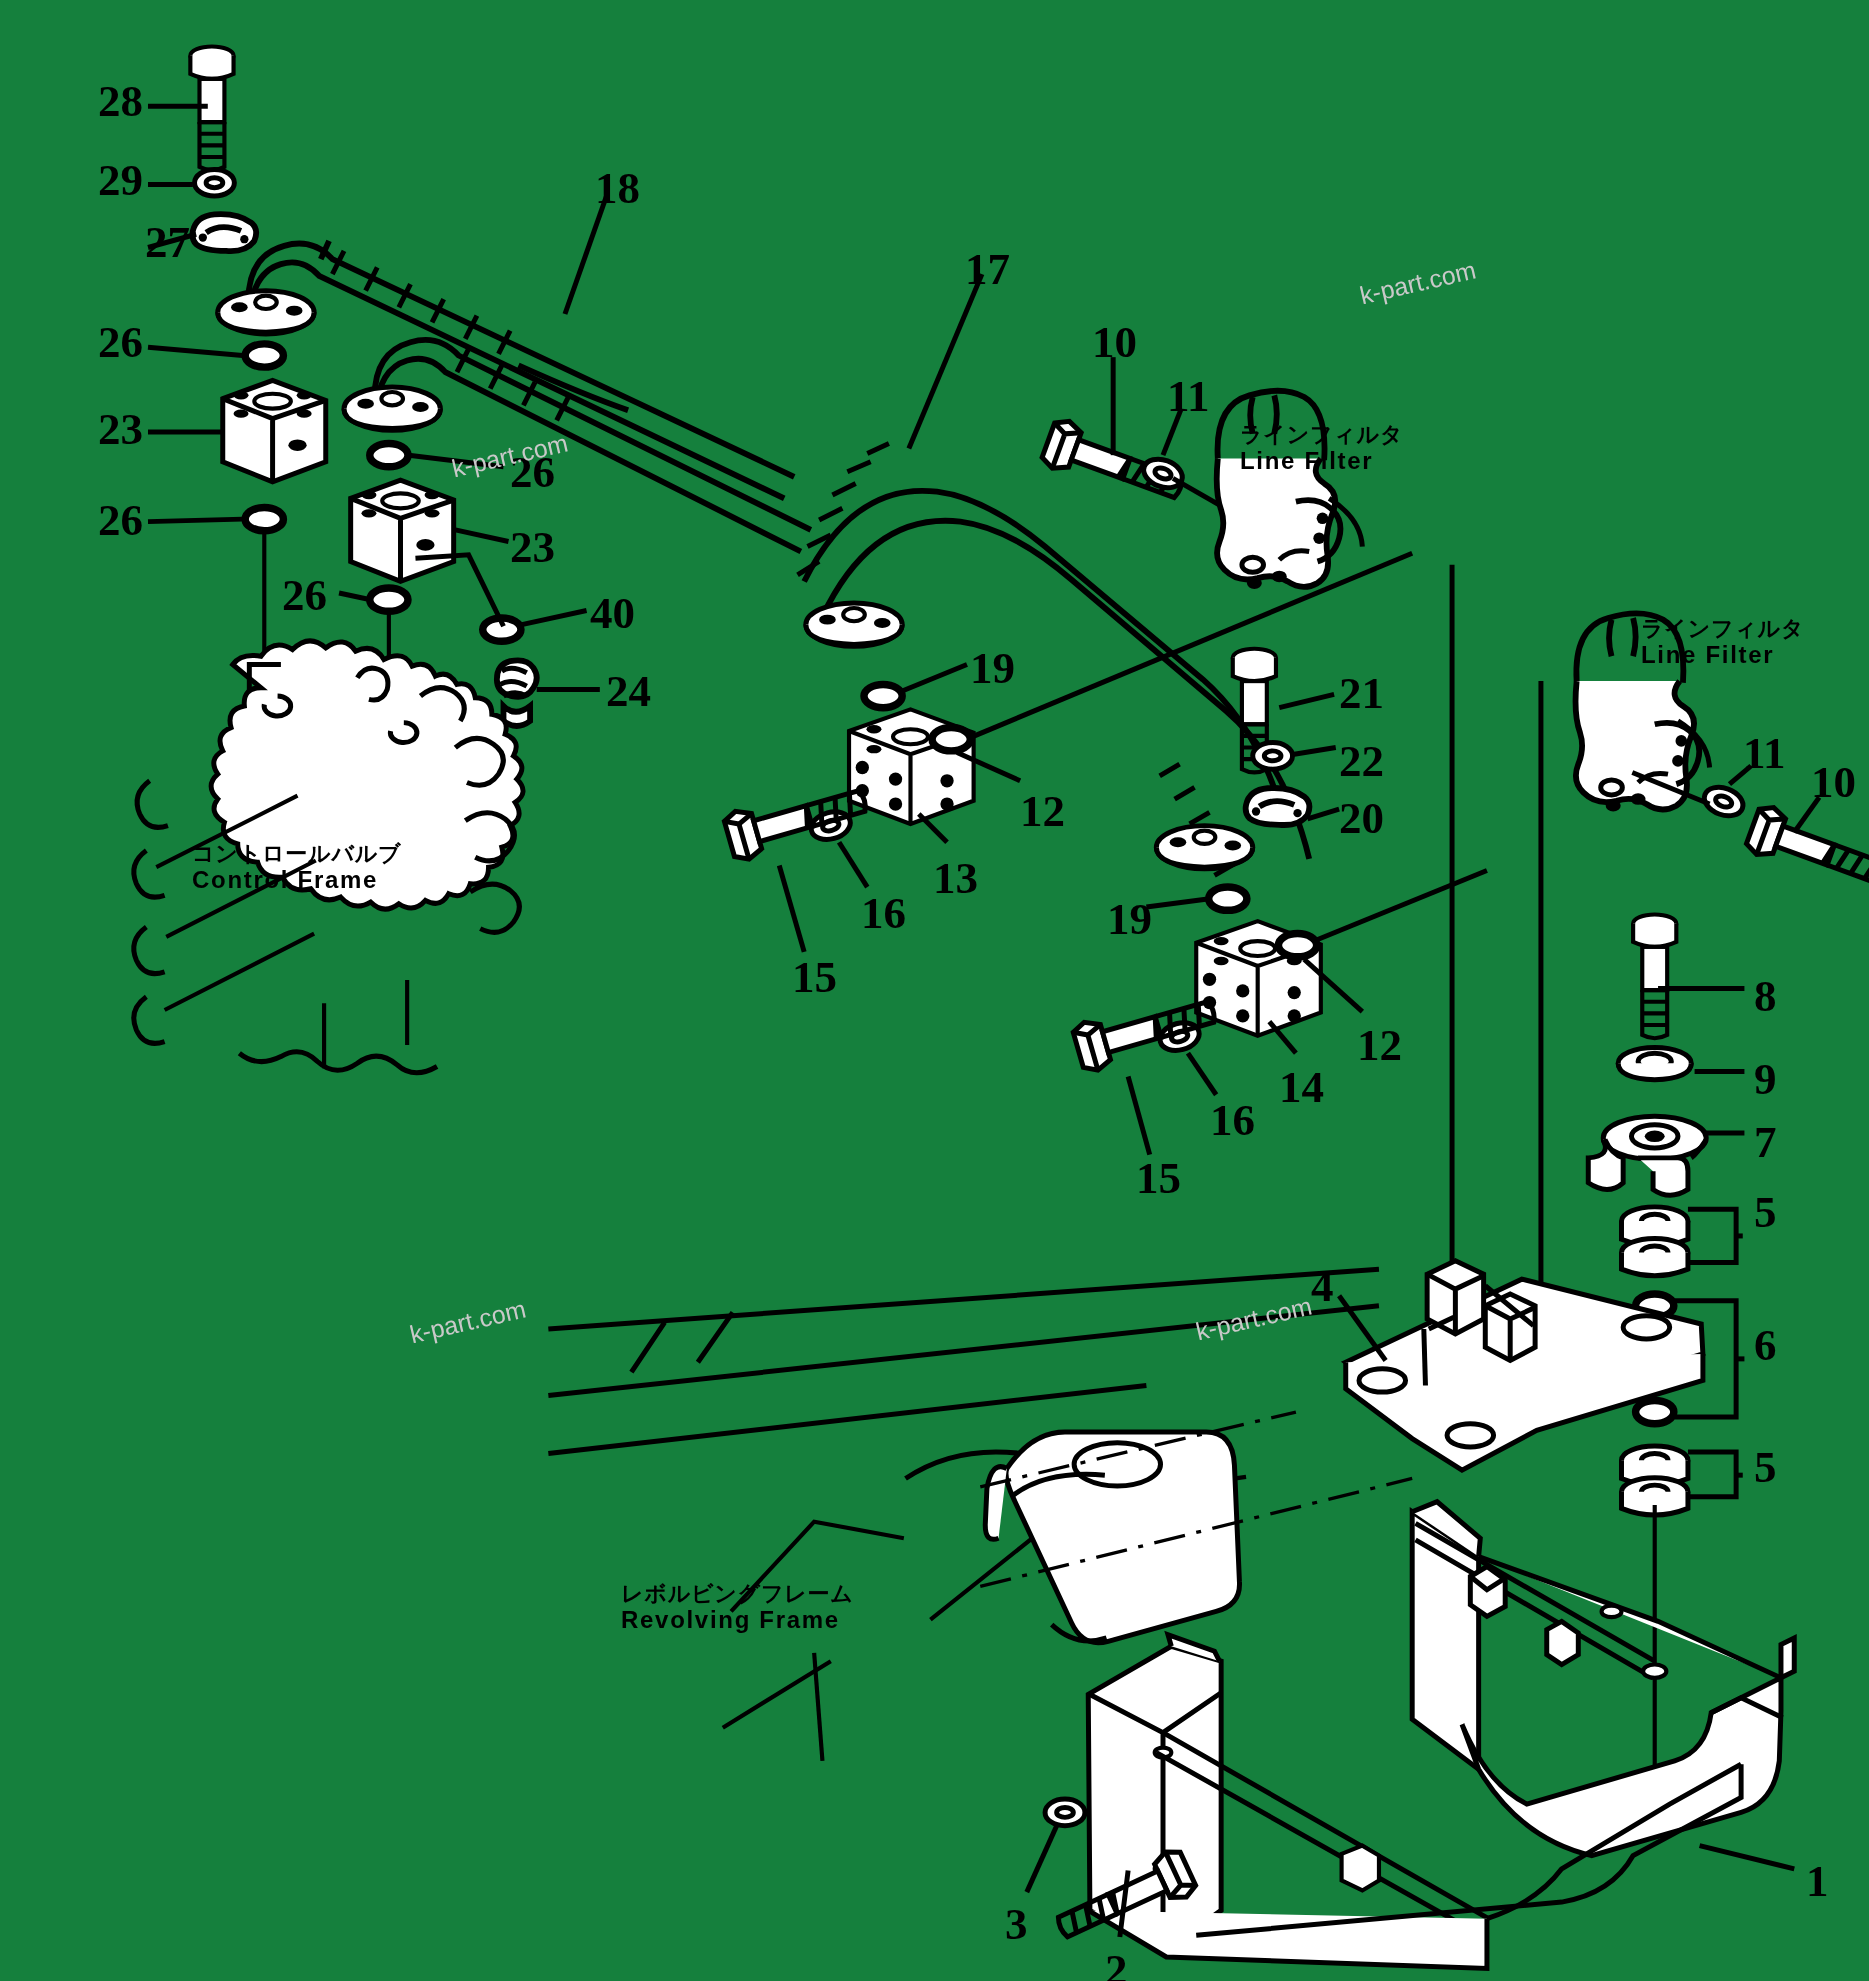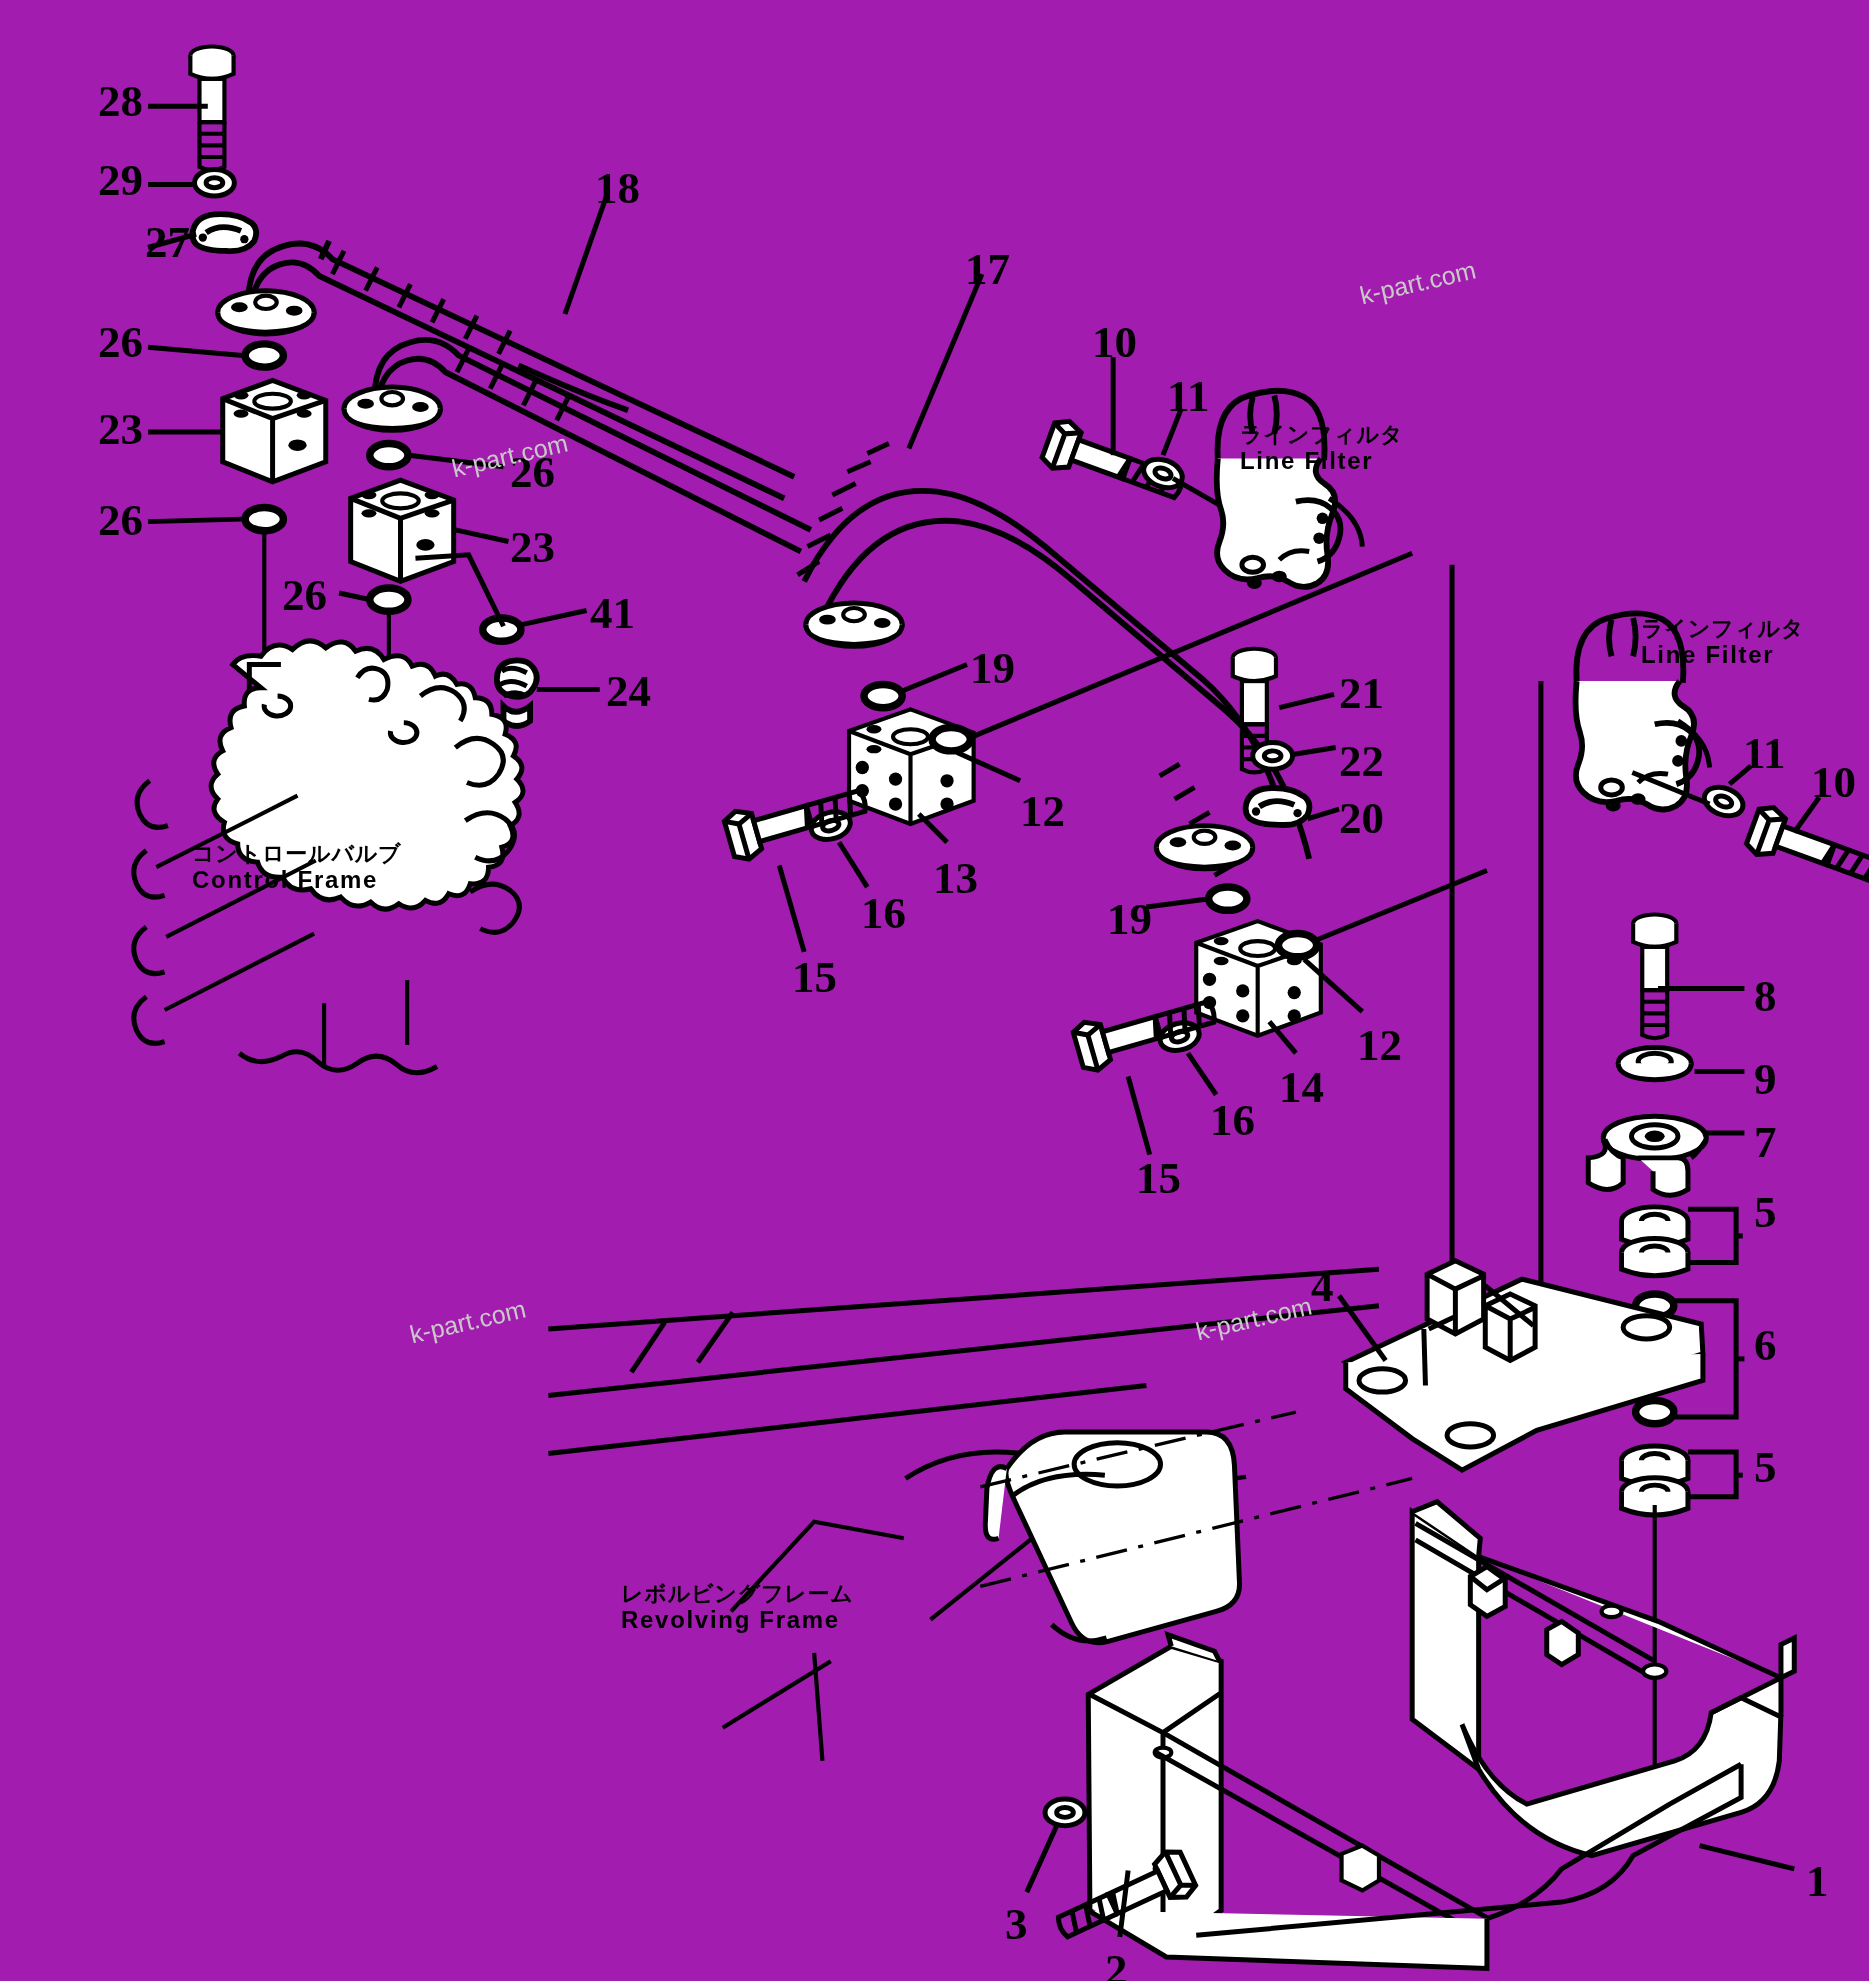--- a/index.html
+++ b/index.html
@@ -1,17 +1,17 @@
 <!DOCTYPE html>
 <html style="font-size:13.3px"><head>
 <meta charset="utf-8">
 <style>
   html,body{margin:0;padding:0;background:#fff;}
   body{font-family:"Liberation Sans",sans-serif;}
-  #sheet{position:relative;width:1870px;height:1981px;background:#a21caf;overflow:hidden;}
+  #sheet{position:relative;width:1870px;height:1981px;background:#15803d;overflow:hidden;}
   #sheet svg{position:absolute;left:0;top:0;}
   .callout{position:absolute;font-family:"Liberation Serif",serif;font-size:45px;font-weight:700;color:#000;white-space:nowrap;line-height:1;}
   .cap{position:absolute;white-space:nowrap;color:#000;line-height:1.15;}
   .cap .jp{font-family:"DejaVu Sans",sans-serif;font-size:22px;font-weight:700;letter-spacing:0.8px;display:block;}
   .cap .en{font-family:"Liberation Sans",sans-serif;font-size:24px;font-weight:700;letter-spacing:1.7px;display:block;}
   .wm{position:absolute;font-family:"Liberation Sans",sans-serif;font-size:25px;color:#c9c9c9;white-space:nowrap;transform:rotate(-13deg);transform-origin:left top;}
 </style>
 </head>
 <body>
 
@@ -434,21 +434,21 @@
 
   <div class="callout" style="left:98px;top:79px;">28</div>
   <div class="callout" style="left:98px;top:158px;">29</div>
   <div class="callout" style="left:98px;top:220px;margin-left:47px;">27</div>
   <div class="callout" style="left:98px;top:320px;">26</div>
   <div class="callout" style="left:98px;top:407px;">23</div>
   <div class="callout" style="left:98px;top:498px;">26</div>
   <div class="callout" style="left:282px;top:573px;">26</div>
   <div class="callout" style="left:510px;top:450px;">26</div>
   <div class="callout" style="left:510px;top:525px;">23</div>
-  <div class="callout" style="left:590px;top:591px;">41</div>
+  <div class="callout" style="left:590px;top:591px;">40</div>
   <div class="callout" style="left:606px;top:669px;text-align:right;">24</div>
   <div class="callout" style="left:595px;top:166px;">18</div>
   <div class="callout" style="left:965px;top:247px;">17</div>
   <div class="callout" style="left:1092px;top:320px;">10</div>
   <div class="callout" style="left:1167px;top:374px;">11</div>
   <div class="callout" style="left:970px;top:646px;">19</div>
   <div class="callout" style="left:1020px;top:789px;">12</div>
   <div class="callout" style="left:933px;top:856px;">13</div>
   <div class="callout" style="left:861px;top:891px;">16</div>
   <div class="callout" style="left:792px;top:955px;">15</div>

